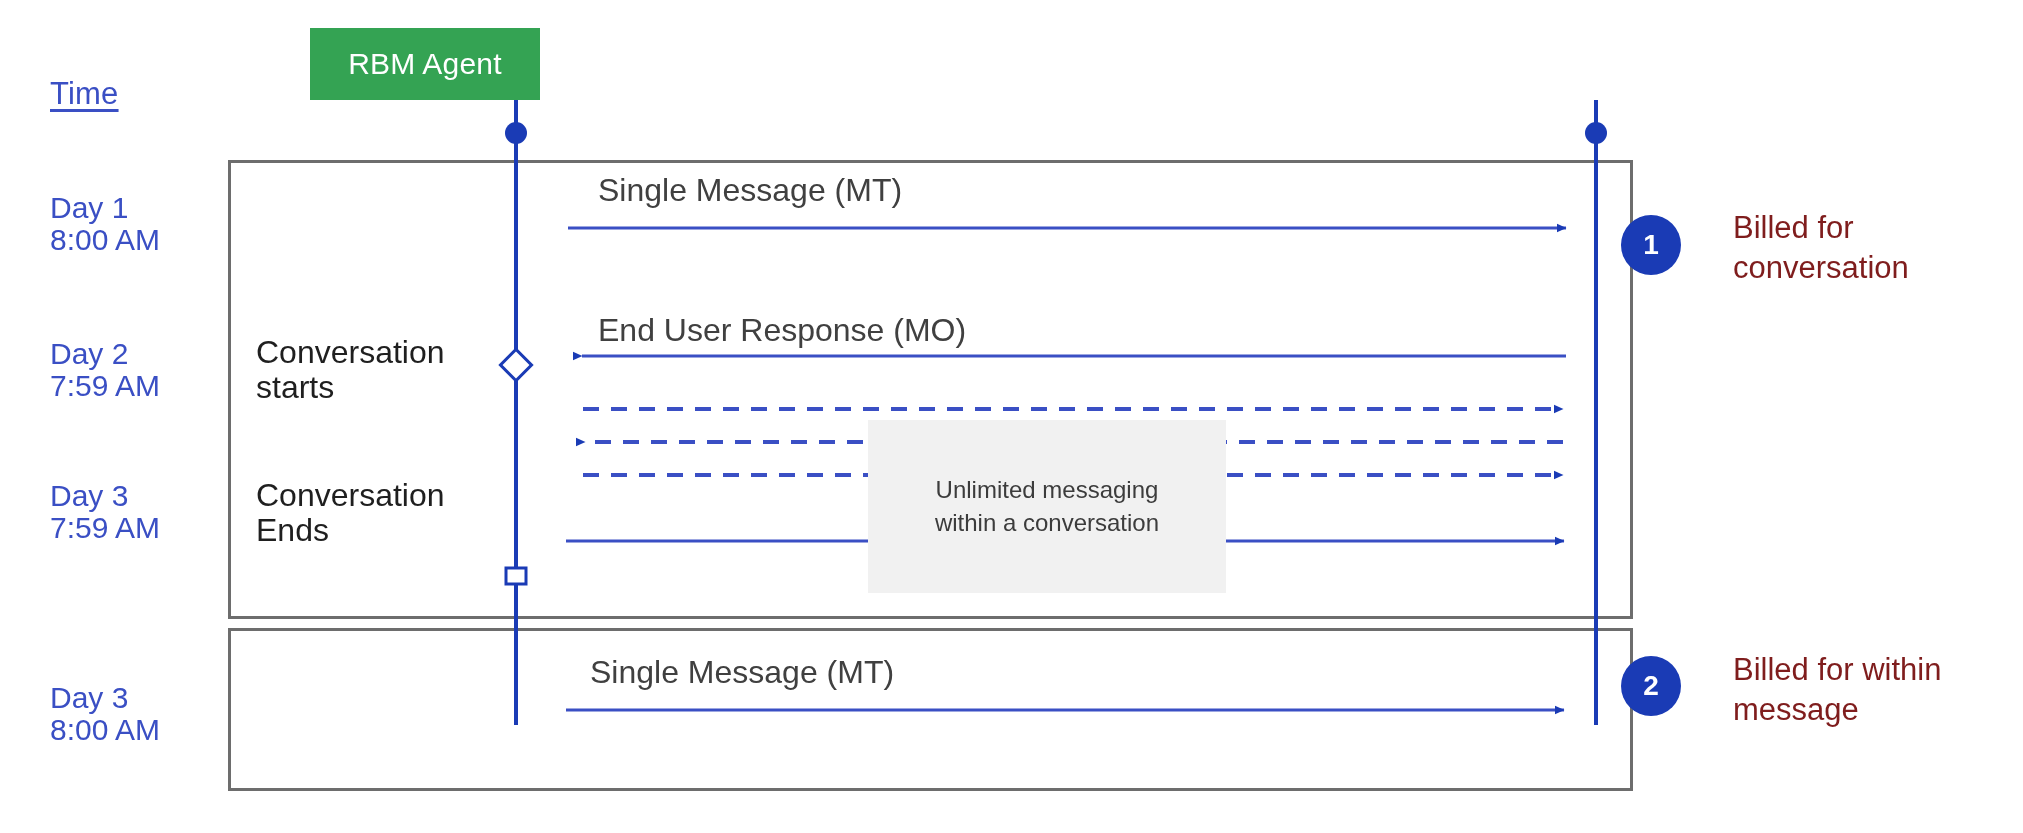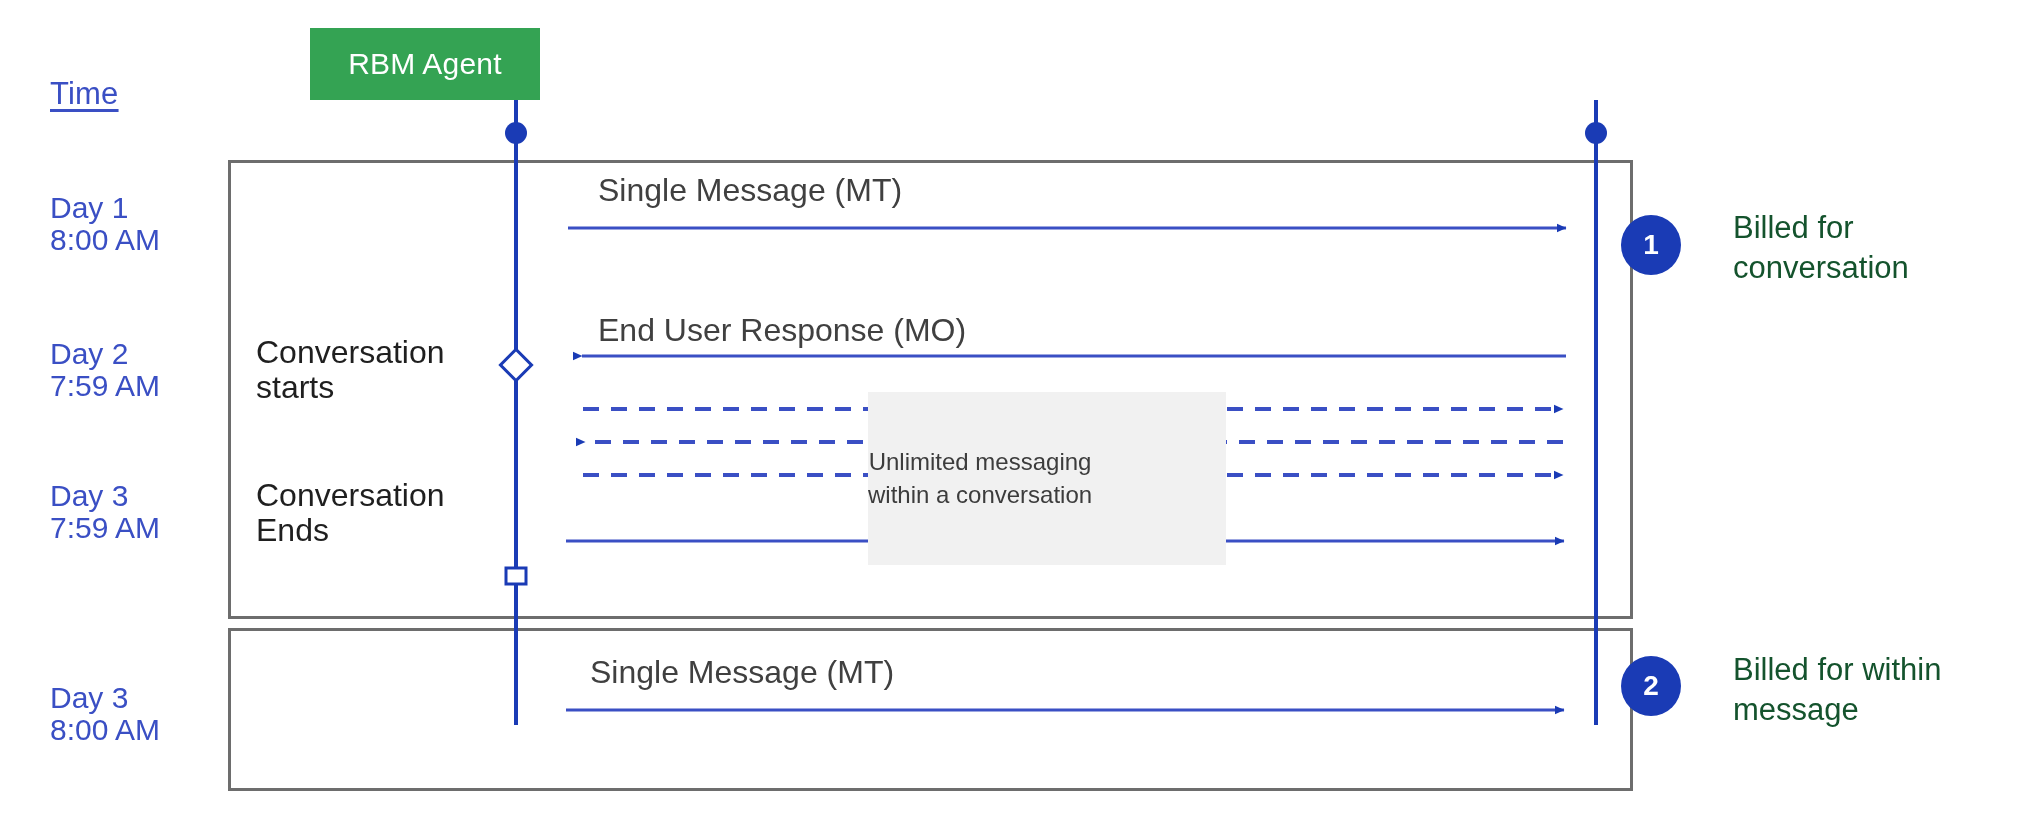--- a/index.html
+++ b/index.html
@@ -66,22 +66,23 @@
     font-size: 32px;
     color: #404040;
     white-space: nowrap;
   }
 
   
   .note-box {
     background: #f1f1f1;
     display: flex;
     align-items: center;
-    justify-content: flex-start;
+    justify-content: center;
     text-align: center;
+    margin-top: 28px;
   }
   .note-text {
     font-size: 24px;
     color: #3c3c3c;
     line-height: 1.35;
     white-space: pre-line;
   }
 
   
   .badge {
@@ -92,21 +93,21 @@
     font-size: 28px;
     font-weight: bold;
     display: flex;
     align-items: center;
     justify-content: center;
   }
 
   
   .annotation {
     font-size: 31px;
-    color: #14532d;
+    color: #7f1d1d;
     line-height: 1.3;
     white-space: pre-line;
   }
 </style>
 </head>
 <body>
 
 <div id="canvas">
 
   <svg width="2023" height="833" style="position:absolute;left:0;top:0;">

